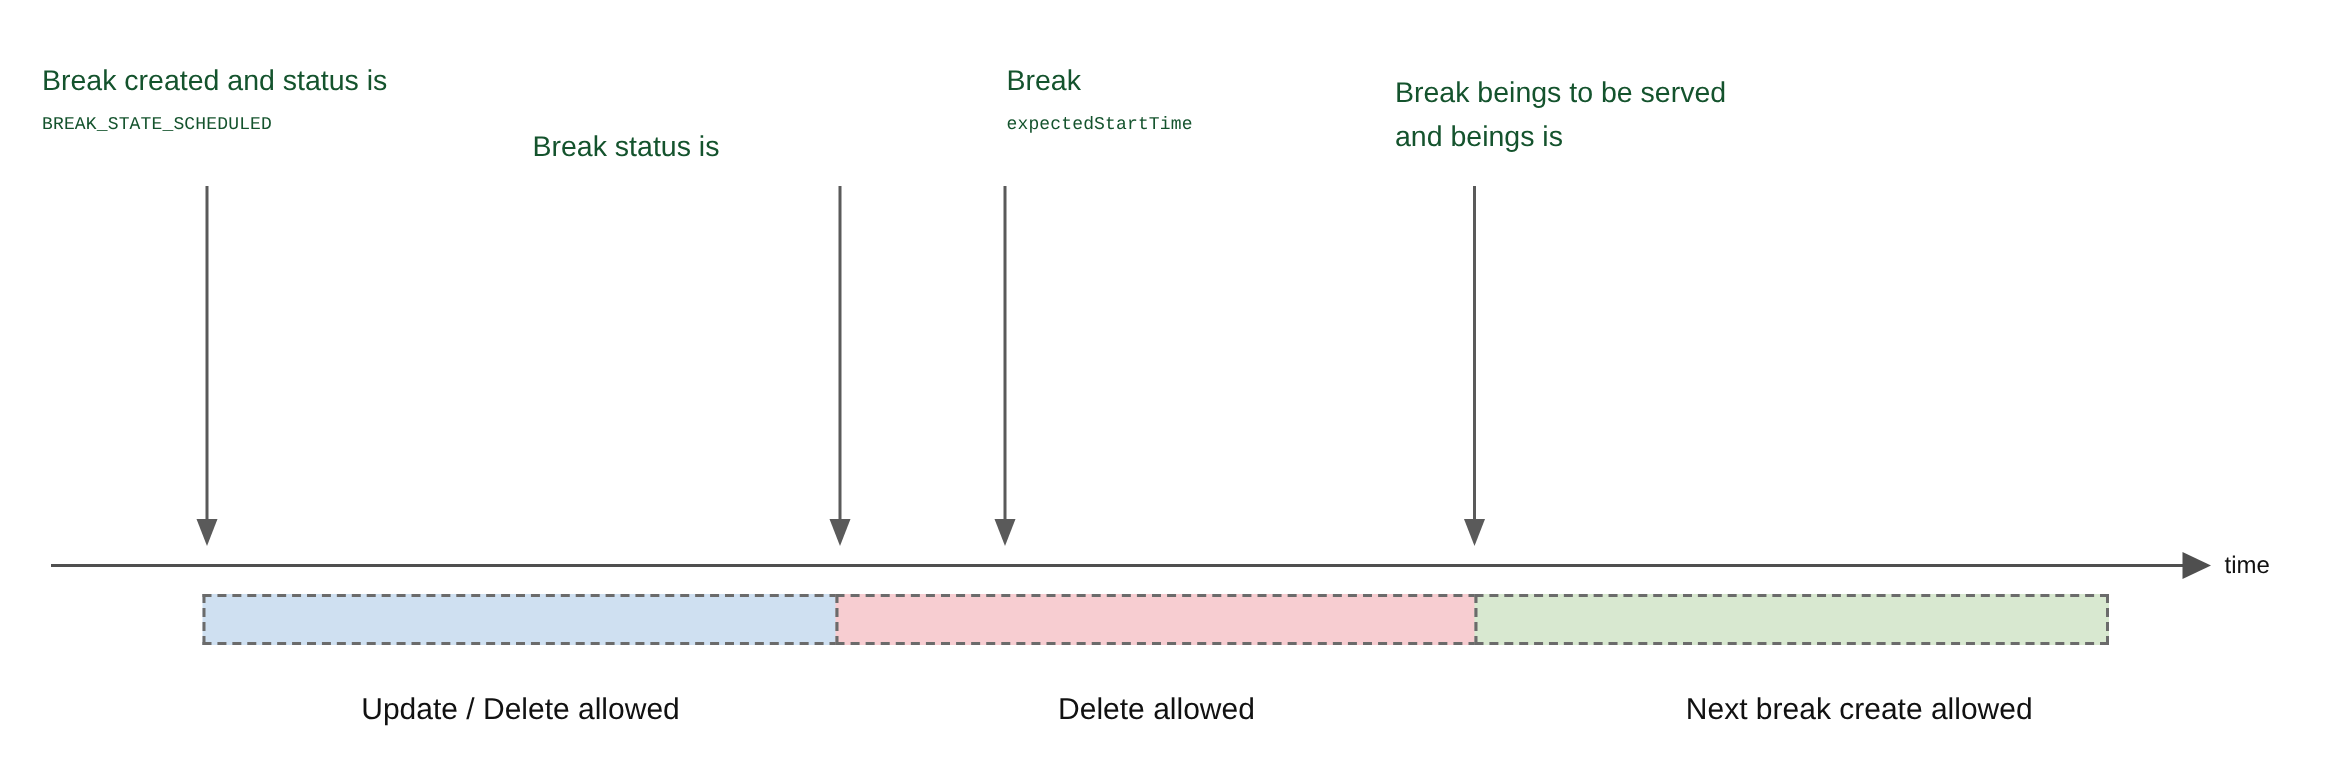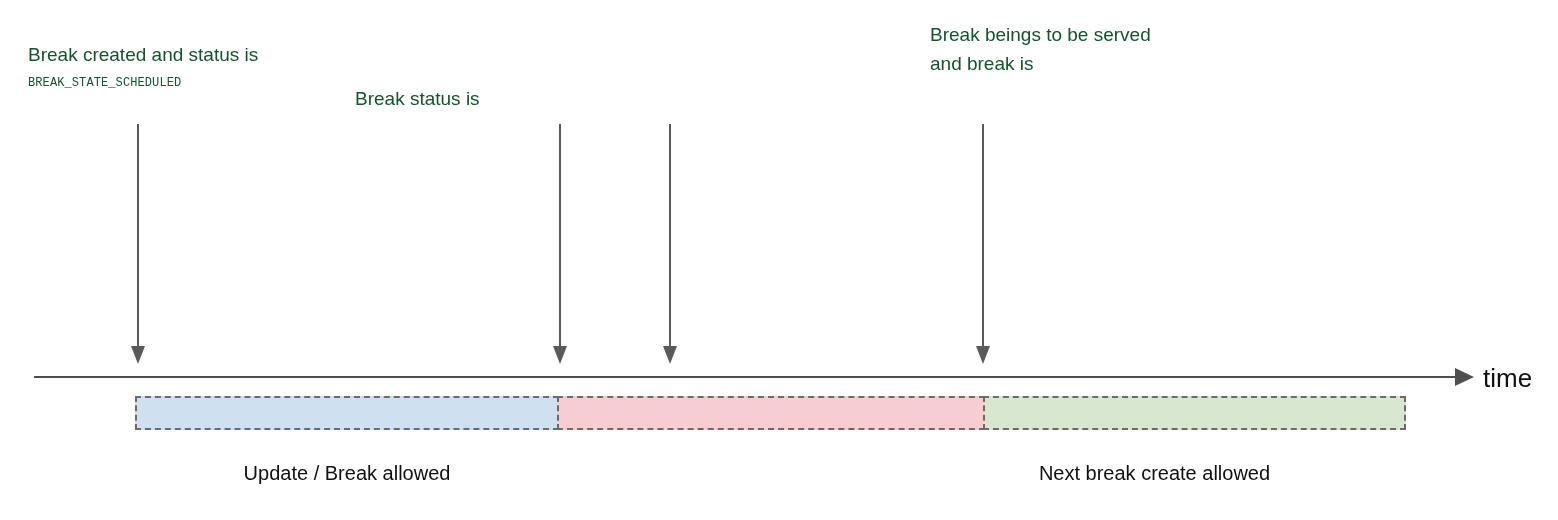--- a/index.html
+++ b/index.html
@@ -31,21 +31,21 @@
   .annot .mono {
     font-family: "Liberation Mono", "DejaVu Sans Mono", monospace;
     font-size: 12px;
     letter-spacing: 0.1px;
   }
   .annot .ln { display: block; }
 
   #annot-1 { left: 28px;  top: 40px; }
   #annot-2 { left: 355px; top: 40px; margin-top: 44px; }
   #annot-3 { left: 671px; top: 40px; }
-  #annot-4 { left: 930px; top: 20px; }
+  #annot-4 { left: 930px; top: 48px; }
 
   
   .marker {
     position: absolute;
     top: 124px;
     width: 16px;
     height: 242px;
   }
   .marker .shaft {
     position: absolute;
@@ -86,21 +86,21 @@
     width: 0;
     height: 0;
     border-top: 9px solid transparent;
     border-bottom: 9px solid transparent;
     border-left: 19px solid #4f4f4f;
   }
   #axis-label {
     position: absolute;
     left: 1483px;
     top: 366px;
-    font-size: 26px;
+    font-size: 16px;
     line-height: 24px;
     color: #111111;
   }
 
   
   .bar {
     position: absolute;
     top: 396px;
     height: 34px;
     box-sizing: border-box;
@@ -115,40 +115,44 @@
     position: absolute;
     top: 460px;
     font-size: 20px;
     line-height: 26px;
     color: #111111;
     text-align: center;
     white-space: nowrap;
   }
   #caption-1 { left: 135px; width: 424px; }
   #caption-2 { left: 557px; width: 428px; }
-  #caption-3 { left: 943px; width: 423px; text-align: center; }
+  #caption-3 { left: 1028px; width: 423px; text-align: center; }
 </style>
 </head>
 <body>
 
 <div id="stage">
 
   <div class="annot" id="annot-1">
     <span class="ln">Break created and status is</span>
     <span class="ln mono">BREAK_STATE_SCHEDULED</span>
   </div>
 
   <div class="annot" id="annot-2">
     <span class="ln">Break status is</span>
   </div>
 
+  <div class="annot" id="annot-3">
+    <span class="ln">Break</span>
+    <span class="ln mono">expectedStartTime</span>
+  </div>
 
   <div class="annot" id="annot-4">
     <span class="ln">Break beings to be served</span>
-    <span class="ln">and break is</span>
+    <span class="ln">and beings is</span>
   </div>
 
   <div class="marker" id="marker-1">
     <div class="shaft"></div>
     <div class="head"></div>
   </div>
   <div class="marker" id="marker-2">
     <div class="shaft"></div>
     <div class="head"></div>
   </div>
@@ -162,16 +166,17 @@
   </div>
 
   <div id="axis"></div>
   <div id="axis-head"></div>
   <div id="axis-label">time</div>
 
   <div class="bar" id="bar-scheduled"></div>
   <div class="bar" id="bar-decisioned"></div>
   <div class="bar" id="bar-completed"></div>
 
-  <div class="caption" id="caption-1">Update / Break allowed</div>
+  <div class="caption" id="caption-1">Update / Delete allowed</div>
+  <div class="caption" id="caption-2">Delete allowed</div>
   <div class="caption" id="caption-3">Next break create allowed</div>
 
 </div>
 
 </body></html>

